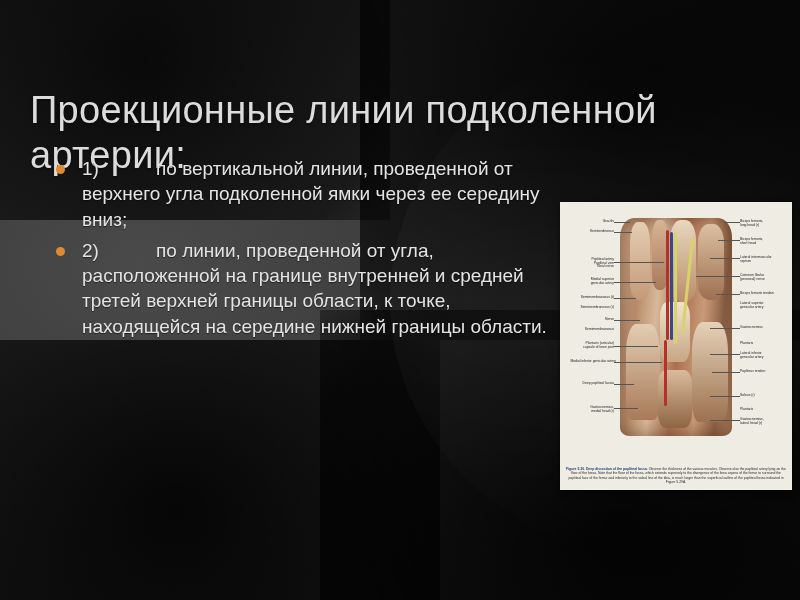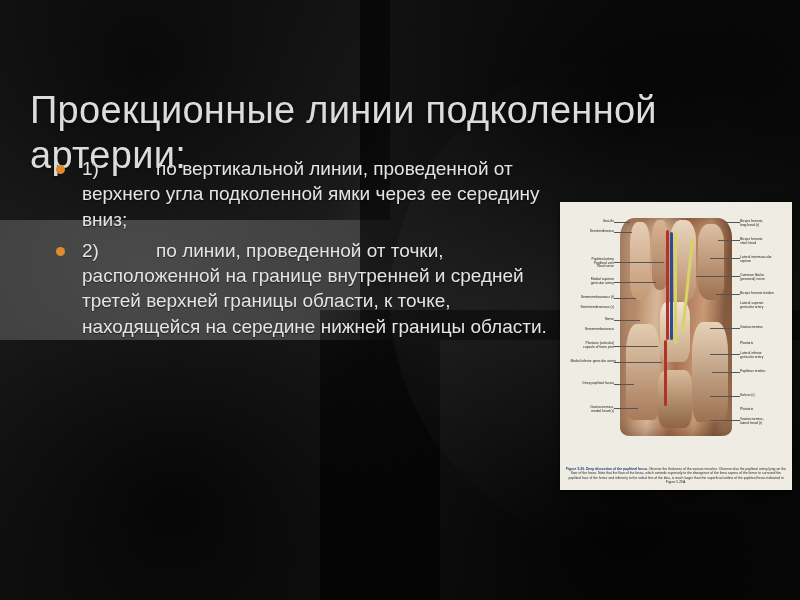--- a/index.html
+++ b/index.html
@@ -182,21 +182,21 @@
 
   <div class="title">Проекционные линии подколенной артерии:</div>
 
   <div class="body-text">
     <div class="bullet-row">
       <span class="bullet-dot"></span>
       <span class="bullet-text"><span class="idx">1)</span><span>по вертикальной линии, проведенной от верхнего угла подколенной ямки через ее середину вниз;</span></span>
     </div>
     <div class="bullet-row">
       <span class="bullet-dot"></span>
-      <span class="bullet-text"><span class="idx">2)</span><span>по линии, проведенной от точки, расположенной на границе внутренней и средней третей верхней границы области, к точке, находящейся на середине нижней границы области.</span></span>
+      <span class="bullet-text"><span class="idx">2)</span><span>по линии, проведенной от угла, расположенной на границе внутренней и средней третей верхней границы области, к точке, находящейся на середине нижней границы области.</span></span>
     </div>
   </div>
 
   <div class="figure">
     <div class="fig-canvas">
 
       <div class="specimen"></div>
 
       <div class="muscle" style="left:70px;top:20px;width:20px;height:78px;background:linear-gradient(180deg,#e5cdb4,#c49a77);"></div>
       <div class="muscle" style="left:92px;top:18px;width:16px;height:70px;background:linear-gradient(180deg,#d8b494,#a8795a);"></div>

